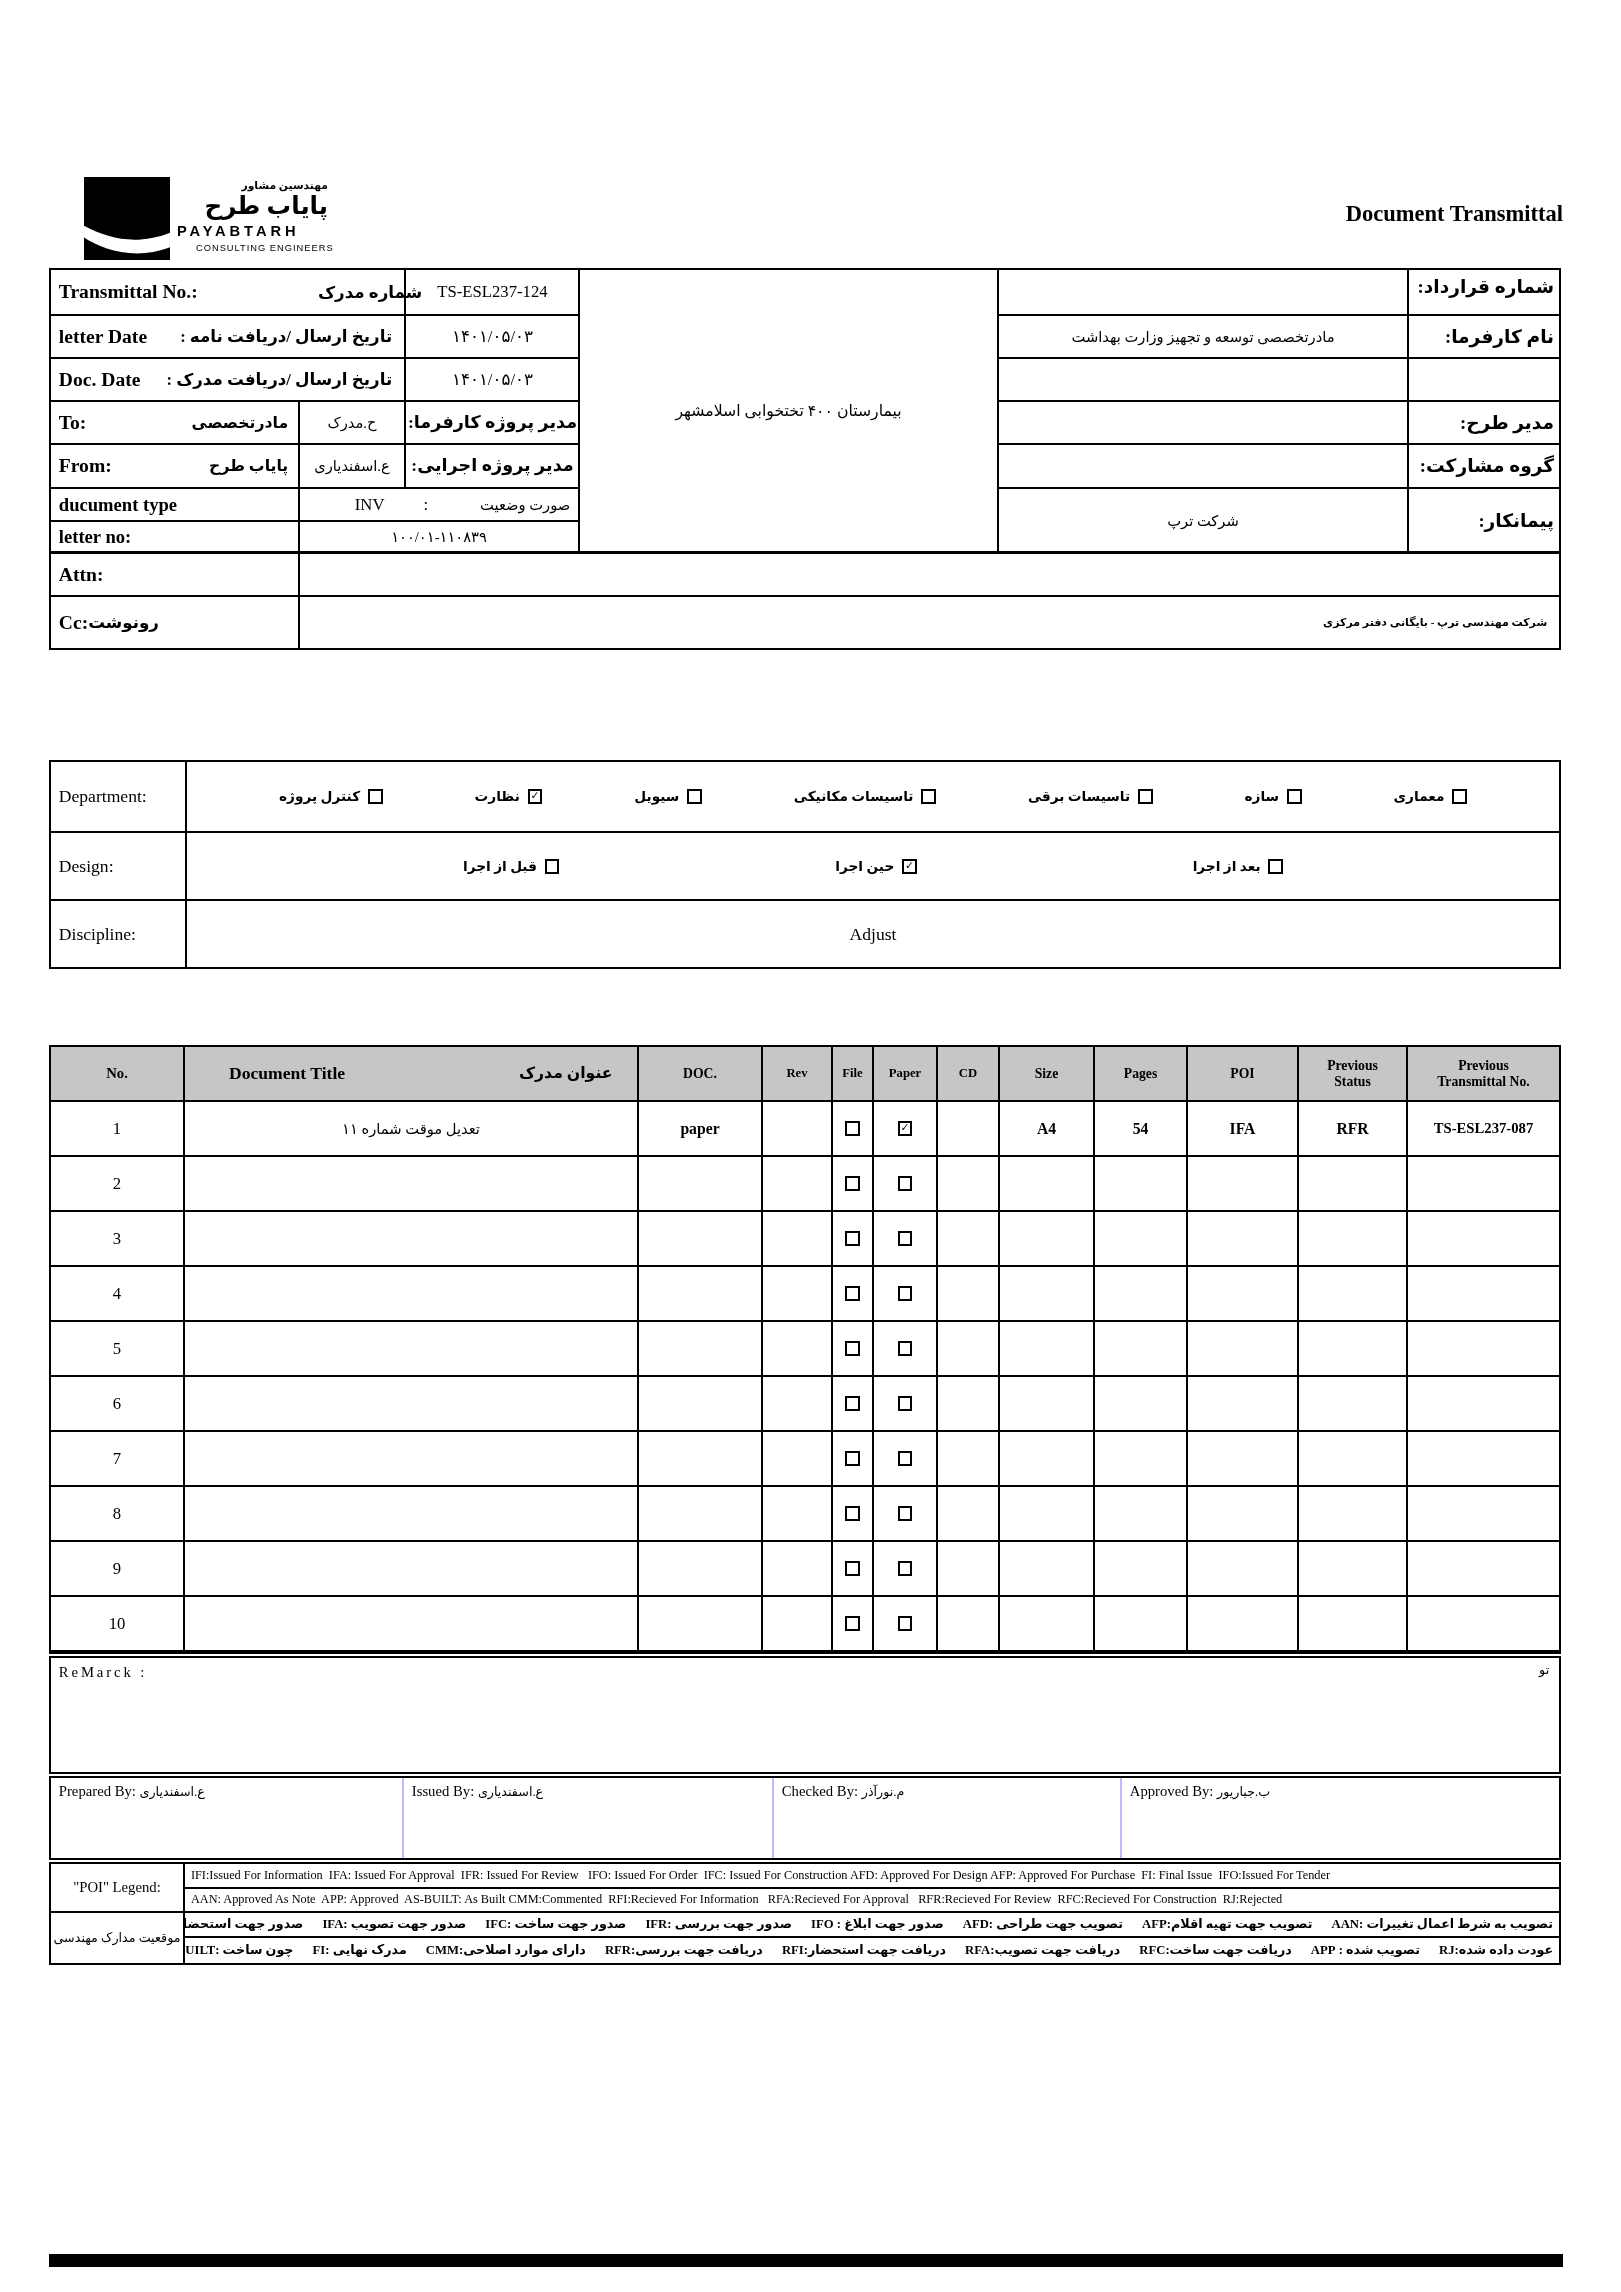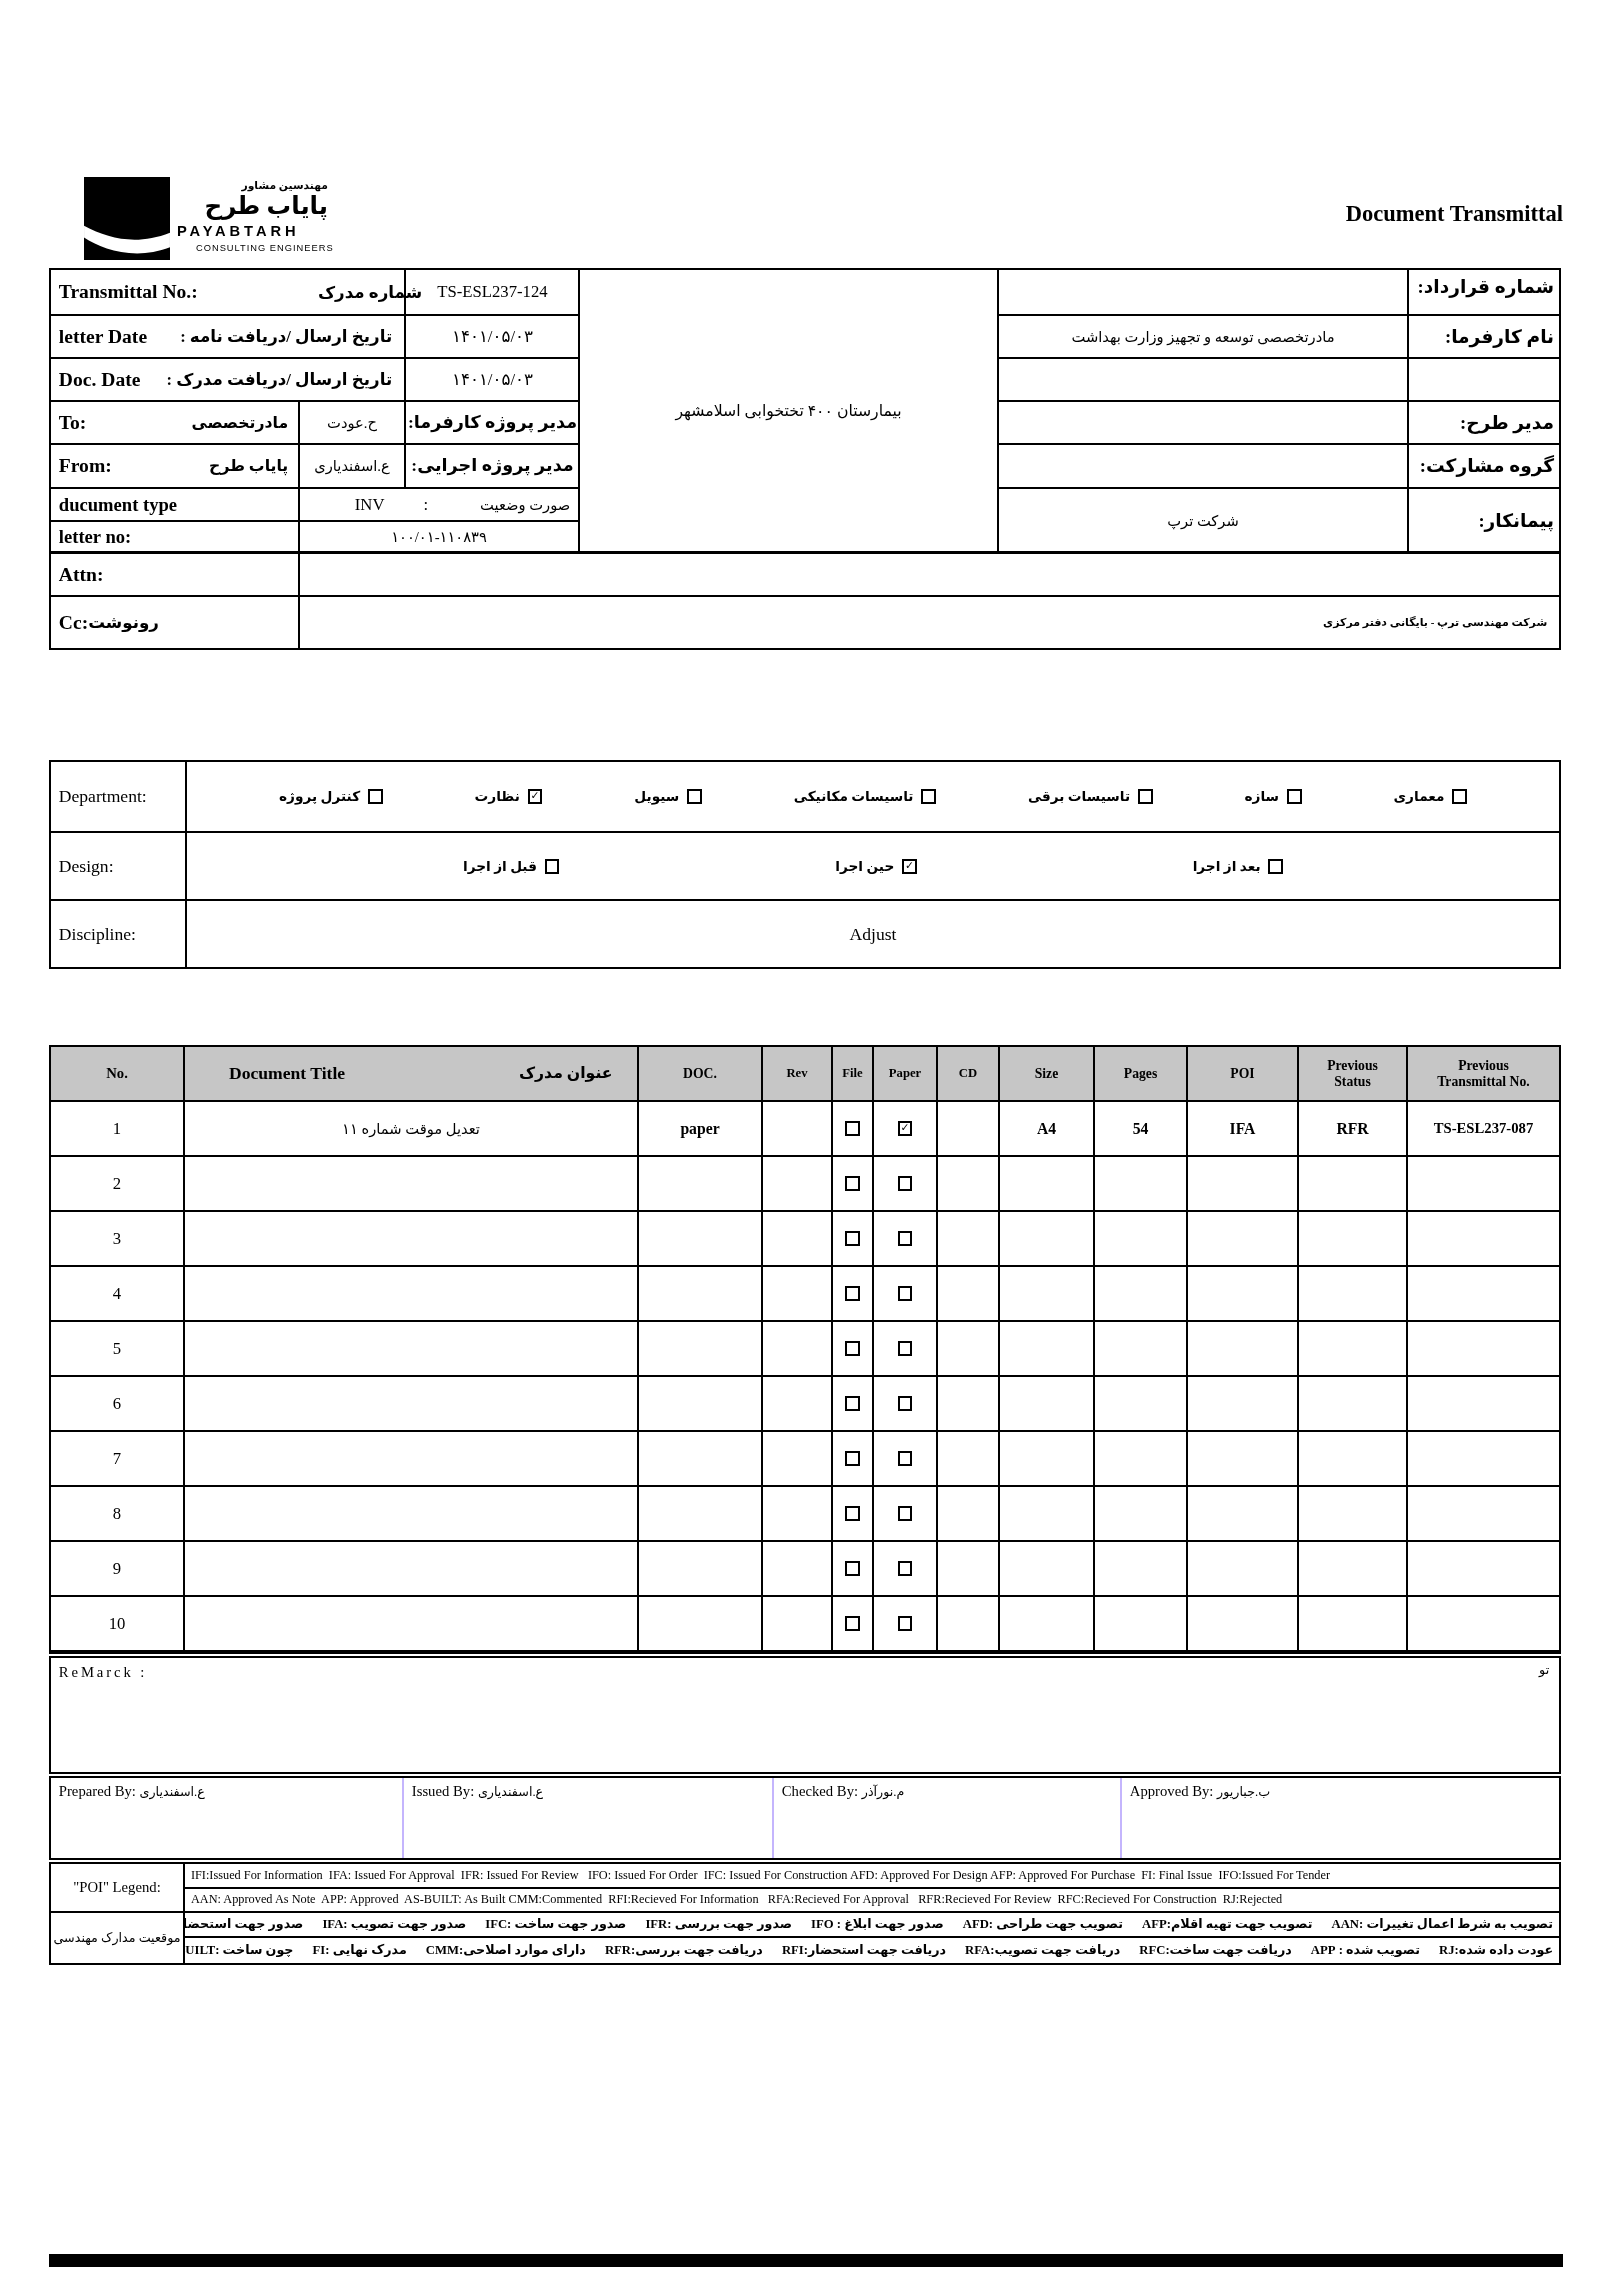--- a/index.html
+++ b/index.html
@@ -96,21 +96,21 @@
     <div class="cellflex sb" style="left:0;top:89px;width:353px;height:41px;padding:0 11.8px 0 7.8px;box-sizing:border-box;">
       <span class="en-label">Doc. Date</span>
       <span class="fa-label rtl">تاریخ ارسال /دریافت مدرک  :</span>
     </div>
     <div class="cellflex cen val ltr" style="left:355px;top:89px;width:173px;height:41px;">۱۴۰۱/۰۵/۰۳</div>
 
     <div class="cellflex sb" style="left:0;top:132px;width:247px;height:41px;padding:0 9.8px 0 7.8px;box-sizing:border-box;">
       <span class="en-label">To:</span>
       <span class="fa-label rtl" style="font-size:15.7px;margin-left:36px;">مادرتخصصی</span>
     </div>
-    <div class="cellflex cen rtl" style="left:249px;top:132px;width:104px;height:41px;font-size:14.7px;">ح.عودت</div>
+    <div class="cellflex cen rtl" style="left:249px;top:132px;width:104px;height:41px;font-size:14.7px;">ح.مدرک</div>
     <div class="cellflex cen rtl b" style="left:355px;top:132px;width:173px;height:41px;font-size:17.6px;">مدیر پروژه کارفرما:</div>
 
     <div class="cellflex sb" style="left:0;top:175px;width:247px;height:41px;padding:0 9.8px 0 7.8px;box-sizing:border-box;">
       <span class="en-label">From:</span>
       <span class="fa-label rtl" style="font-size:15.7px;">پایاب طرح</span>
     </div>
     <div class="cellflex cen rtl" style="left:249px;top:175px;width:104px;height:41px;font-size:14.7px;">ع.اسفندیاری</div>
     <div class="cellflex cen rtl b" style="left:355px;top:175px;width:173px;height:41px;font-size:17.6px;">مدیر پروژه اجرایی:</div>
 
     <div class="cellflex" style="left:0;top:219px;width:247px;height:31px;padding:0 7.8px;box-sizing:border-box;">

